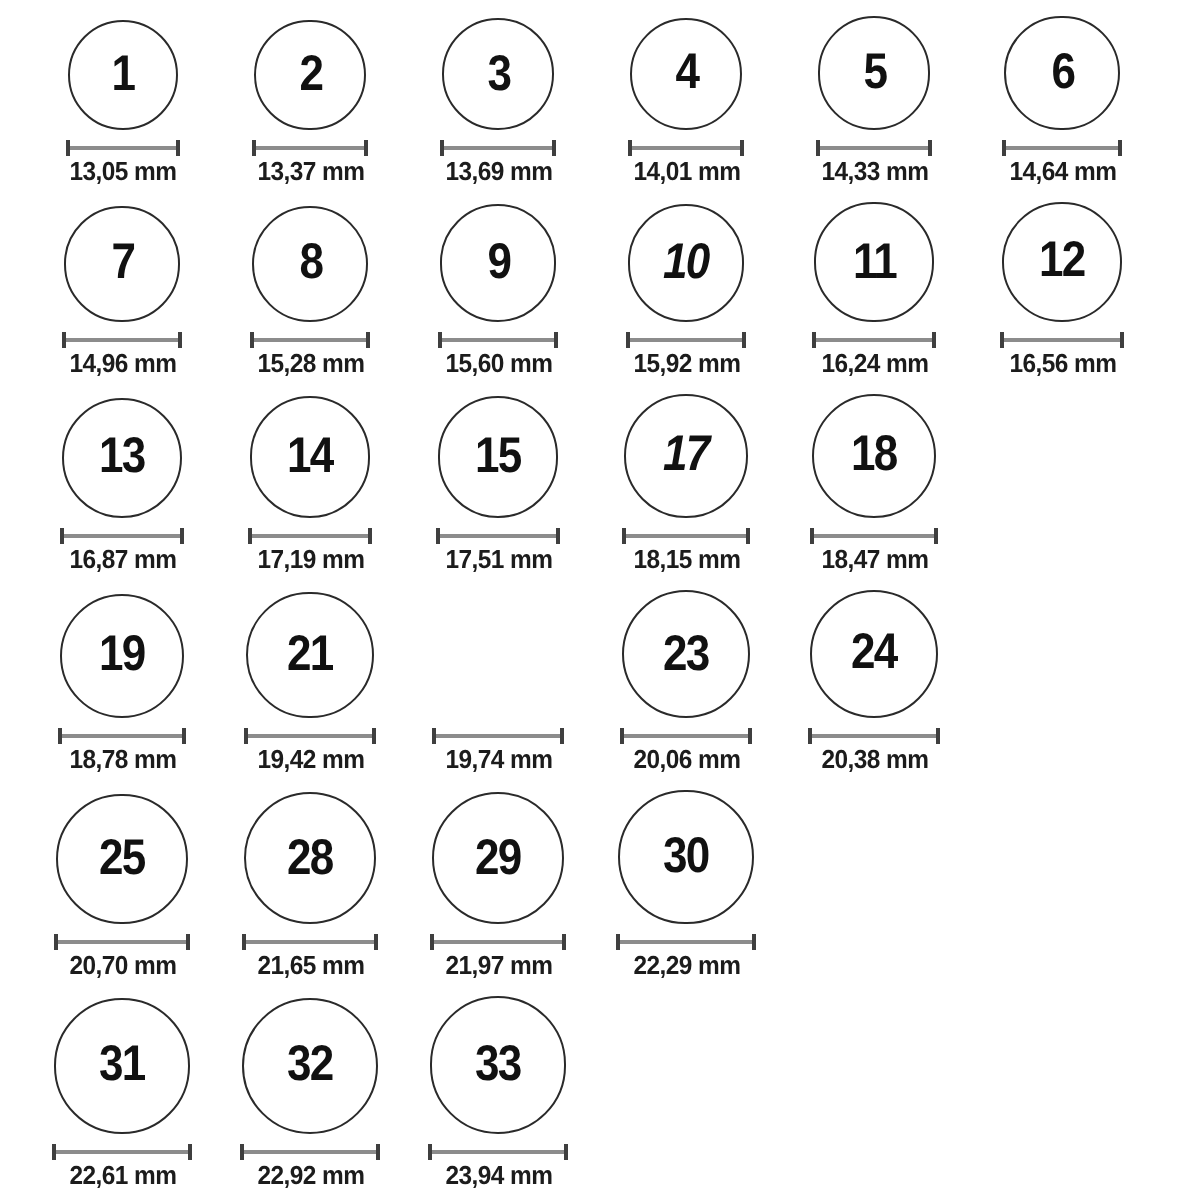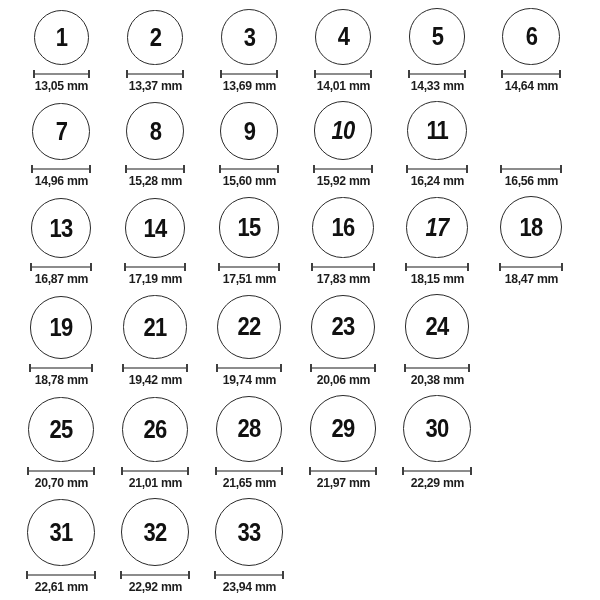--- a/index.html
+++ b/index.html
@@ -153,20 +153,23 @@
         <div class="label">15,92 mm</div>
       </div>
       <div class="cell">
         <div class="circle" style="width: 59.2px; height: 59.2px;">
           <div class="num">11</div>
         </div>
         <div class="ruler" style="width: 61.2px;"></div>
         <div class="label">16,24 mm</div>
       </div>
       <div class="cell">
+        <div class="circle" style="width: 59.6px; height: 59.6px;">
+          <div class="num">12</div>
+        </div>
         <div class="ruler" style="width: 61.6px;"></div>
         <div class="label">16,56 mm</div>
       </div>
     </div>
     <div class="row">
       <div class="cell">
         <div class="circle" style="width: 60px; height: 60px;">
           <div class="num">13</div>
         </div>
         <div class="ruler" style="width: 62px;"></div>
@@ -180,27 +183,20 @@
         <div class="label">17,19 mm</div>
       </div>
       <div class="cell">
         <div class="circle" style="width: 60.9px; height: 60.9px;">
           <div class="num">15</div>
         </div>
         <div class="ruler" style="width: 62.9px;"></div>
         <div class="label">17,51 mm</div>
       </div>
       <div class="cell">
-        <div class="circle" style="width: 61.3px; height: 61.3px;">
-          <div class="num">16</div>
-        </div>
-        <div class="ruler" style="width: 63.3px;"></div>
-        <div class="label">17,83 mm</div>
-      </div>
-      <div class="cell">
         <div class="circle" style="width: 61.7px; height: 61.7px; font-style: italic;">
           <div class="num">17</div>
         </div>
         <div class="ruler" style="width: 63.7px;"></div>
         <div class="label">18,15 mm</div>
       </div>
       <div class="cell">
         <div class="circle" style="width: 62.1px; height: 62.1px;">
           <div class="num">18</div>
         </div>
@@ -217,23 +213,20 @@
         <div class="label">18,78 mm</div>
       </div>
       <div class="cell">
         <div class="circle" style="width: 63.4px; height: 63.4px;">
           <div class="num">21</div>
         </div>
         <div class="ruler" style="width: 65.4px;"></div>
         <div class="label">19,42 mm</div>
       </div>
       <div class="cell">
-        <div class="circle" style="width: 63.8px; height: 63.8px;">
-          <div class="num">22</div>
-        </div>
         <div class="ruler" style="width: 65.8px;"></div>
         <div class="label">19,74 mm</div>
       </div>
       <div class="cell">
         <div class="circle" style="width: 64.2px; height: 64.2px;">
           <div class="num">23</div>
         </div>
         <div class="ruler" style="width: 66.2px;"></div>
         <div class="label">20,06 mm</div>
       </div>
@@ -245,27 +238,20 @@
         <div class="label">20,38 mm</div>
       </div>
     </div>
     <div class="row">
       <div class="cell">
         <div class="circle" style="width: 65.1px; height: 65.1px;">
           <div class="num">25</div>
         </div>
         <div class="ruler" style="width: 67.1px;"></div>
         <div class="label">20,70 mm</div>
-      </div>
-      <div class="cell">
-        <div class="circle" style="width: 65.5px; height: 65.5px;">
-          <div class="num">26</div>
-        </div>
-        <div class="ruler" style="width: 67.5px;"></div>
-        <div class="label">21,01 mm</div>
       </div>
       <div class="cell">
         <div class="circle" style="width: 66.3px; height: 66.3px;">
           <div class="num">28</div>
         </div>
         <div class="ruler" style="width: 68.3px;"></div>
         <div class="label">21,65 mm</div>
       </div>
       <div class="cell">
         <div class="circle" style="width: 66.8px; height: 66.8px; text-align: right;">

